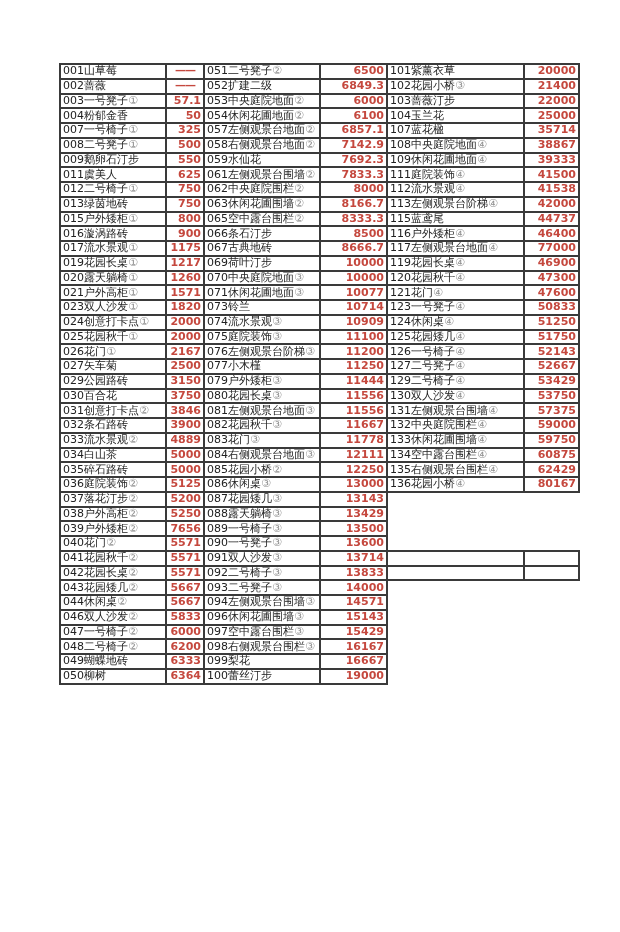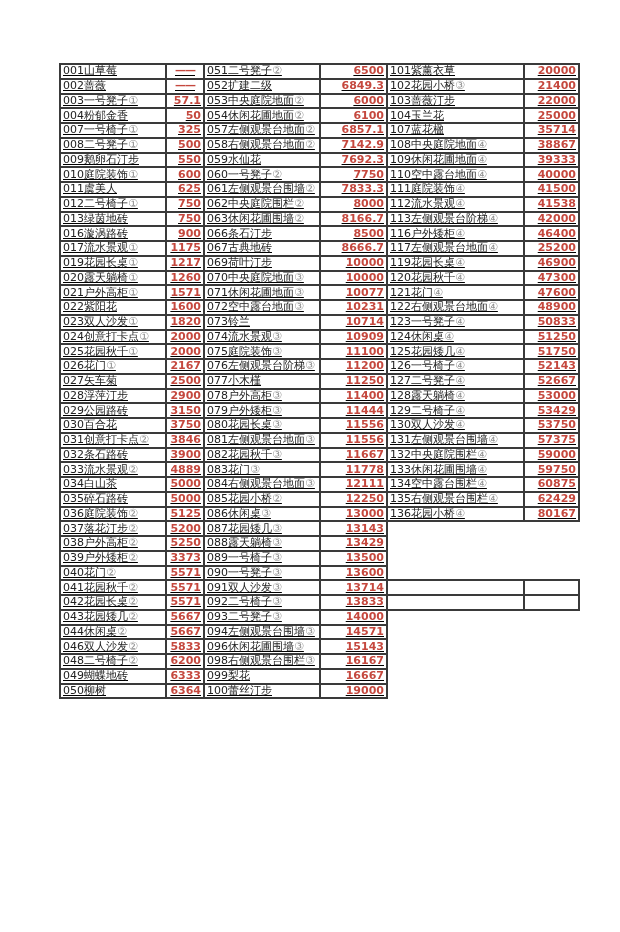--- a/index.html
+++ b/index.html
@@ -4,21 +4,21 @@
 <style>
   :root{
     --bg:#ffffff; --border:#3a3a3a; --name:#212121; --val:#c5483e; --variant:#8f8f8f;
   }
   html,body{margin:0;padding:0;}
   body{
     width:620px;height:932px;background:var(--bg);overflow:hidden;position:relative;
     font-family:"DejaVu Sans","Liberation Sans",sans-serif;
   }
   .sheet{position:absolute;left:59px;top:63px;}
-  table{border-collapse:collapse;table-layout:fixed;border-spacing:0;text-decoration:underline;}
+  table{border-collapse:collapse;table-layout:fixed;border-spacing:0;}
   td{
     height:12.75px;padding:0;margin:0;font-size:11px;line-height:12px;
     overflow:hidden;white-space:nowrap;vertical-align:middle;
   }
   td.c{border:2px solid var(--border);background:#fff;}
   td.name{color:var(--name);text-align:left;padding-left:2px;}
   td.val{color:var(--val);font-weight:700;text-align:right;padding-right:2px;}
   td.val.dash{text-align:center;padding-right:0;letter-spacing:-1px;}
   td.ghost{border:none;background:transparent;}
   .variant{color:var(--variant);}
@@ -87,28 +87,20 @@
         </tr>
         <tr>
           <td class="c name"><span>009鹅卵石汀步</span></td>
           <td class="c val">550</td>
           <td class="c name"><span>059水仙花</span></td>
           <td class="c val">7692.3</td>
           <td class="c name"><span>109休闲花圃地面</span><span class="variant">④</span></td>
           <td class="c val">39333</td>
         </tr>
         <tr>
-          <td class="c name"><span>010庭院装饰</span><span class="variant">①</span></td>
-          <td class="c val">600</td>
-          <td class="c name"><span>060一号凳子</span><span class="variant">②</span></td>
-          <td class="c val">7750</td>
-          <td class="c name"><span>110空中露台地面</span><span class="variant">④</span></td>
-          <td class="c val">40000</td>
-        </tr>
-        <tr>
           <td class="c name"><span>011虞美人</span></td>
           <td class="c val">625</td>
           <td class="c name"><span>061左侧观景台围墙</span><span class="variant">②</span></td>
           <td class="c val">7833.3</td>
           <td class="c name"><span>111庭院装饰</span><span class="variant">④</span></td>
           <td class="c val">41500</td>
         </tr>
         <tr>
           <td class="c name"><span>012二号椅子</span><span class="variant">①</span></td>
           <td class="c val">750</td>
@@ -119,34 +111,42 @@
         </tr>
         <tr>
           <td class="c name"><span>013绿茵地砖</span></td>
           <td class="c val">750</td>
           <td class="c name"><span>063休闲花圃围墙</span><span class="variant">②</span></td>
           <td class="c val">8166.7</td>
           <td class="c name"><span>113左侧观景台阶梯</span><span class="variant">④</span></td>
           <td class="c val">42000</td>
         </tr>
         <tr>
+          <td class="c name"><span>015户外矮柜</span><span class="variant">①</span></td>
+          <td class="c val">800</td>
+          <td class="c name"><span>065空中露台围栏</span><span class="variant">②</span></td>
+          <td class="c val">8333.3</td>
+          <td class="c name"><span>115蓝鸢尾</span></td>
+          <td class="c val">44737</td>
+        </tr>
+        <tr>
           <td class="c name"><span>016漩涡路砖</span></td>
           <td class="c val">900</td>
           <td class="c name"><span>066条石汀步</span></td>
           <td class="c val">8500</td>
           <td class="c name"><span>116户外矮柜</span><span class="variant">④</span></td>
           <td class="c val">46400</td>
         </tr>
         <tr>
           <td class="c name"><span>017流水景观</span><span class="variant">①</span></td>
           <td class="c val">1175</td>
           <td class="c name"><span>067古典地砖</span></td>
           <td class="c val">8666.7</td>
           <td class="c name"><span>117左侧观景台地面</span><span class="variant">④</span></td>
-          <td class="c val">25200</td>
+          <td class="c val">77000</td>
         </tr>
         <tr>
           <td class="c name"><span>019花园长桌</span><span class="variant">①</span></td>
           <td class="c val">1217</td>
           <td class="c name"><span>069荷叶汀步</span></td>
           <td class="c val">10000</td>
           <td class="c name"><span>119花园长桌</span><span class="variant">④</span></td>
           <td class="c val">46900</td>
         </tr>
         <tr>
@@ -159,28 +159,20 @@
         </tr>
         <tr>
           <td class="c name"><span>021户外高柜</span><span class="variant">①</span></td>
           <td class="c val">1571</td>
           <td class="c name"><span>071休闲花圃地面</span><span class="variant">③</span></td>
           <td class="c val">10077</td>
           <td class="c name"><span>121花门</span><span class="variant">④</span></td>
           <td class="c val">47600</td>
         </tr>
         <tr>
-          <td class="c name"><span>022紫阳花</span></td>
-          <td class="c val">1600</td>
-          <td class="c name"><span>072空中露台地面</span><span class="variant">③</span></td>
-          <td class="c val">10231</td>
-          <td class="c name"><span>122右侧观景台地面</span><span class="variant">④</span></td>
-          <td class="c val">48900</td>
-        </tr>
-        <tr>
           <td class="c name"><span>023双人沙发</span><span class="variant">①</span></td>
           <td class="c val">1820</td>
           <td class="c name"><span>073铃兰</span></td>
           <td class="c val">10714</td>
           <td class="c name"><span>123一号凳子</span><span class="variant">④</span></td>
           <td class="c val">50833</td>
         </tr>
         <tr>
           <td class="c name"><span>024创意打卡点</span><span class="variant">①</span></td>
           <td class="c val">2000</td>
@@ -207,28 +199,20 @@
         </tr>
         <tr>
           <td class="c name"><span>027矢车菊</span></td>
           <td class="c val">2500</td>
           <td class="c name"><span>077小木槿</span></td>
           <td class="c val">11250</td>
           <td class="c name"><span>127二号凳子</span><span class="variant">④</span></td>
           <td class="c val">52667</td>
         </tr>
         <tr>
-          <td class="c name"><span>028浮萍汀步</span></td>
-          <td class="c val">2900</td>
-          <td class="c name"><span>078户外高柜</span><span class="variant">③</span></td>
-          <td class="c val">11400</td>
-          <td class="c name"><span>128露天躺椅</span><span class="variant">④</span></td>
-          <td class="c val">53000</td>
-        </tr>
-        <tr>
           <td class="c name"><span>029公园路砖</span></td>
           <td class="c val">3150</td>
           <td class="c name"><span>079户外矮柜</span><span class="variant">③</span></td>
           <td class="c val">11444</td>
           <td class="c name"><span>129二号椅子</span><span class="variant">④</span></td>
           <td class="c val">53429</td>
         </tr>
         <tr>
           <td class="c name"><span>030百合花</span></td>
           <td class="c val">3750</td>
@@ -296,21 +280,21 @@
         <tr>
           <td class="c name"><span>038户外高柜</span><span class="variant">②</span></td>
           <td class="c val">5250</td>
           <td class="c name"><span>088露天躺椅</span><span class="variant">③</span></td>
           <td class="c val">13429</td>
           <td class="ghost"></td>
           <td class="ghost"></td>
         </tr>
         <tr>
           <td class="c name"><span>039户外矮柜</span><span class="variant">②</span></td>
-          <td class="c val">3373</td>
+          <td class="c val">7656</td>
           <td class="c name"><span>089一号椅子</span><span class="variant">③</span></td>
           <td class="c val">13500</td>
           <td class="ghost"></td>
           <td class="ghost"></td>
         </tr>
         <tr>
           <td class="c name"><span>040花门</span><span class="variant">②</span></td>
           <td class="c val">5571</td>
           <td class="c name"><span>090一号凳子</span><span class="variant">③</span></td>
           <td class="c val">13600</td>
@@ -351,20 +335,28 @@
         </tr>
         <tr>
           <td class="c name"><span>046双人沙发</span><span class="variant">②</span></td>
           <td class="c val">5833</td>
           <td class="c name"><span>096休闲花圃围墙</span><span class="variant">③</span></td>
           <td class="c val">15143</td>
           <td class="ghost"></td>
           <td class="ghost"></td>
         </tr>
         <tr>
+          <td class="c name"><span>047一号椅子</span><span class="variant">②</span></td>
+          <td class="c val">6000</td>
+          <td class="c name"><span>097空中露台围栏</span><span class="variant">③</span></td>
+          <td class="c val">15429</td>
+          <td class="ghost"></td>
+          <td class="ghost"></td>
+        </tr>
+        <tr>
           <td class="c name"><span>048二号椅子</span><span class="variant">②</span></td>
           <td class="c val">6200</td>
           <td class="c name"><span>098右侧观景台围栏</span><span class="variant">③</span></td>
           <td class="c val">16167</td>
           <td class="ghost"></td>
           <td class="ghost"></td>
         </tr>
         <tr>
           <td class="c name"><span>049蝴蝶地砖</span></td>
           <td class="c val">6333</td>

